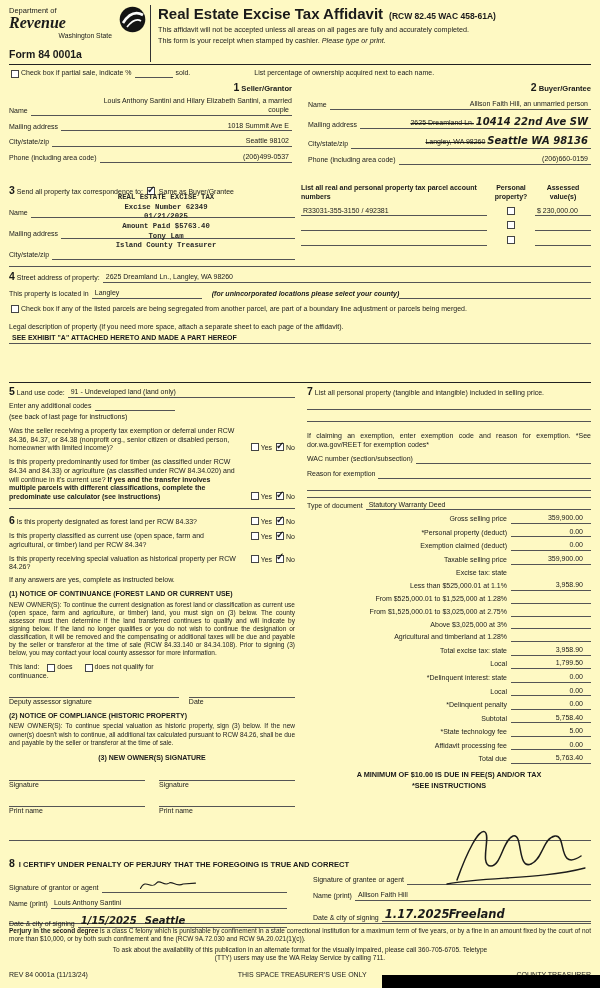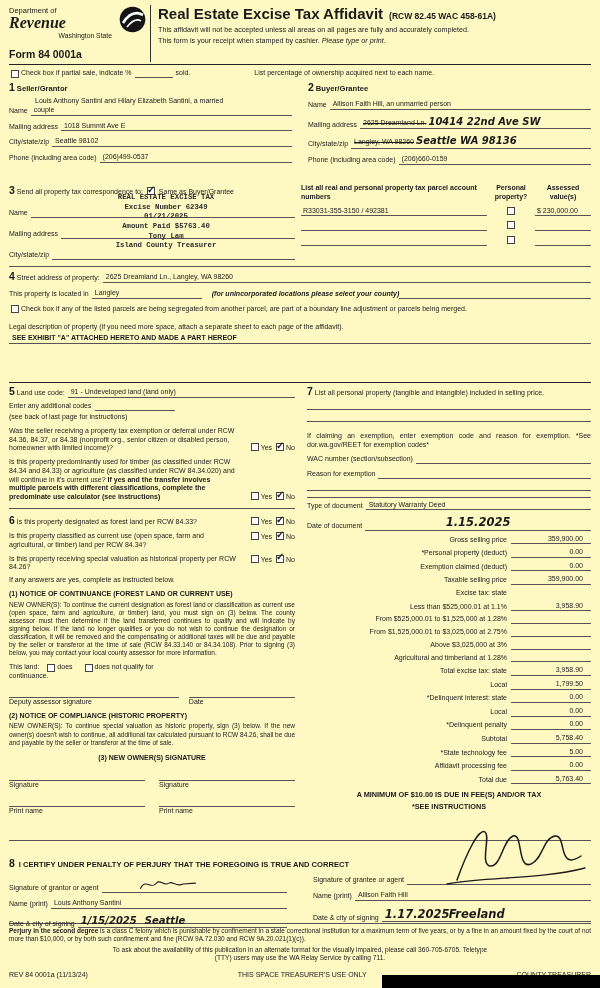--- a/index.html
+++ b/index.html
@@ -32,21 +32,21 @@
 .trow{display:flex;align-items:baseline;gap:6px;}
 .ttl{font-size:15px;font-weight:bold;white-space:nowrap;}
 .trcw{font-size:8.5px;font-weight:bold;white-space:nowrap;}
 .hnote{font-size:7.2px;margin-top:1.5px;}
 
 .partial{display:flex;align-items:center;margin-top:2px;height:13px;}
 .u40{display:inline-block;width:38px;border-bottom:1px solid #555;height:8px;margin:0 3px;}
 .partial .rnote{margin-left:64px;}
 
 .sec12{display:flex;gap:16px;height:101px;margin-top:1px;}
-.half{flex:1;min-width:0;}
+.half{flex:1;min-width:0;text-align:right;}
 .name1{padding-left:26px;margin-top:3px;white-space:nowrap;overflow:hidden;}
 .mt{margin-top:6px;}
 
 .sec3{display:flex;height:80px;margin-top:2px;}
 .s3l{width:292px;flex:none;position:relative;padding-right:6px;}
 .stamp{position:absolute;left:66px;top:9px;width:182px;text-align:center;font-family:"Liberation Mono",monospace;font-size:7.3px;line-height:1.32;font-weight:bold;color:#2a2a2a;z-index:2;}
 .s3l .frow{margin-top:12px;}
 .s3r{flex:1;}
 .phead{display:flex;gap:4px;font-weight:bold;}
 .ph1{flex:1;}
@@ -368,24 +368,20 @@
       <div class="frow" style="margin-top:6px;">
         <span class="lbl">Reason for exemption</span>
         <span class="fill"></span>
       </div>
       <div class="fill-line"></div>
       <div class="hrt" style="margin-top:6px;"></div>
       <div class="frow" style="margin-top:3px;">
         <span class="lbl">Type of document</span>
         <span class="fill">Statutory Warranty Deed</span>
       </div>
-      <div class="frow" style="margin-top:5px;">
-        <span class="lbl">Date of document</span>
-        <span class="fill hw2" style="text-align:center;">1.15.2025</span>
-      </div>
 
       <div>
         <div class="mrow">
             <span class="mlabel">Gross selling price</span>
             <span class="mval">359,900.00</span>
           </div>
         <div class="mrow">
             <span class="mlabel">*Personal property (deduct)</span>
             <span class="mval">0.00</span>
           </div>

